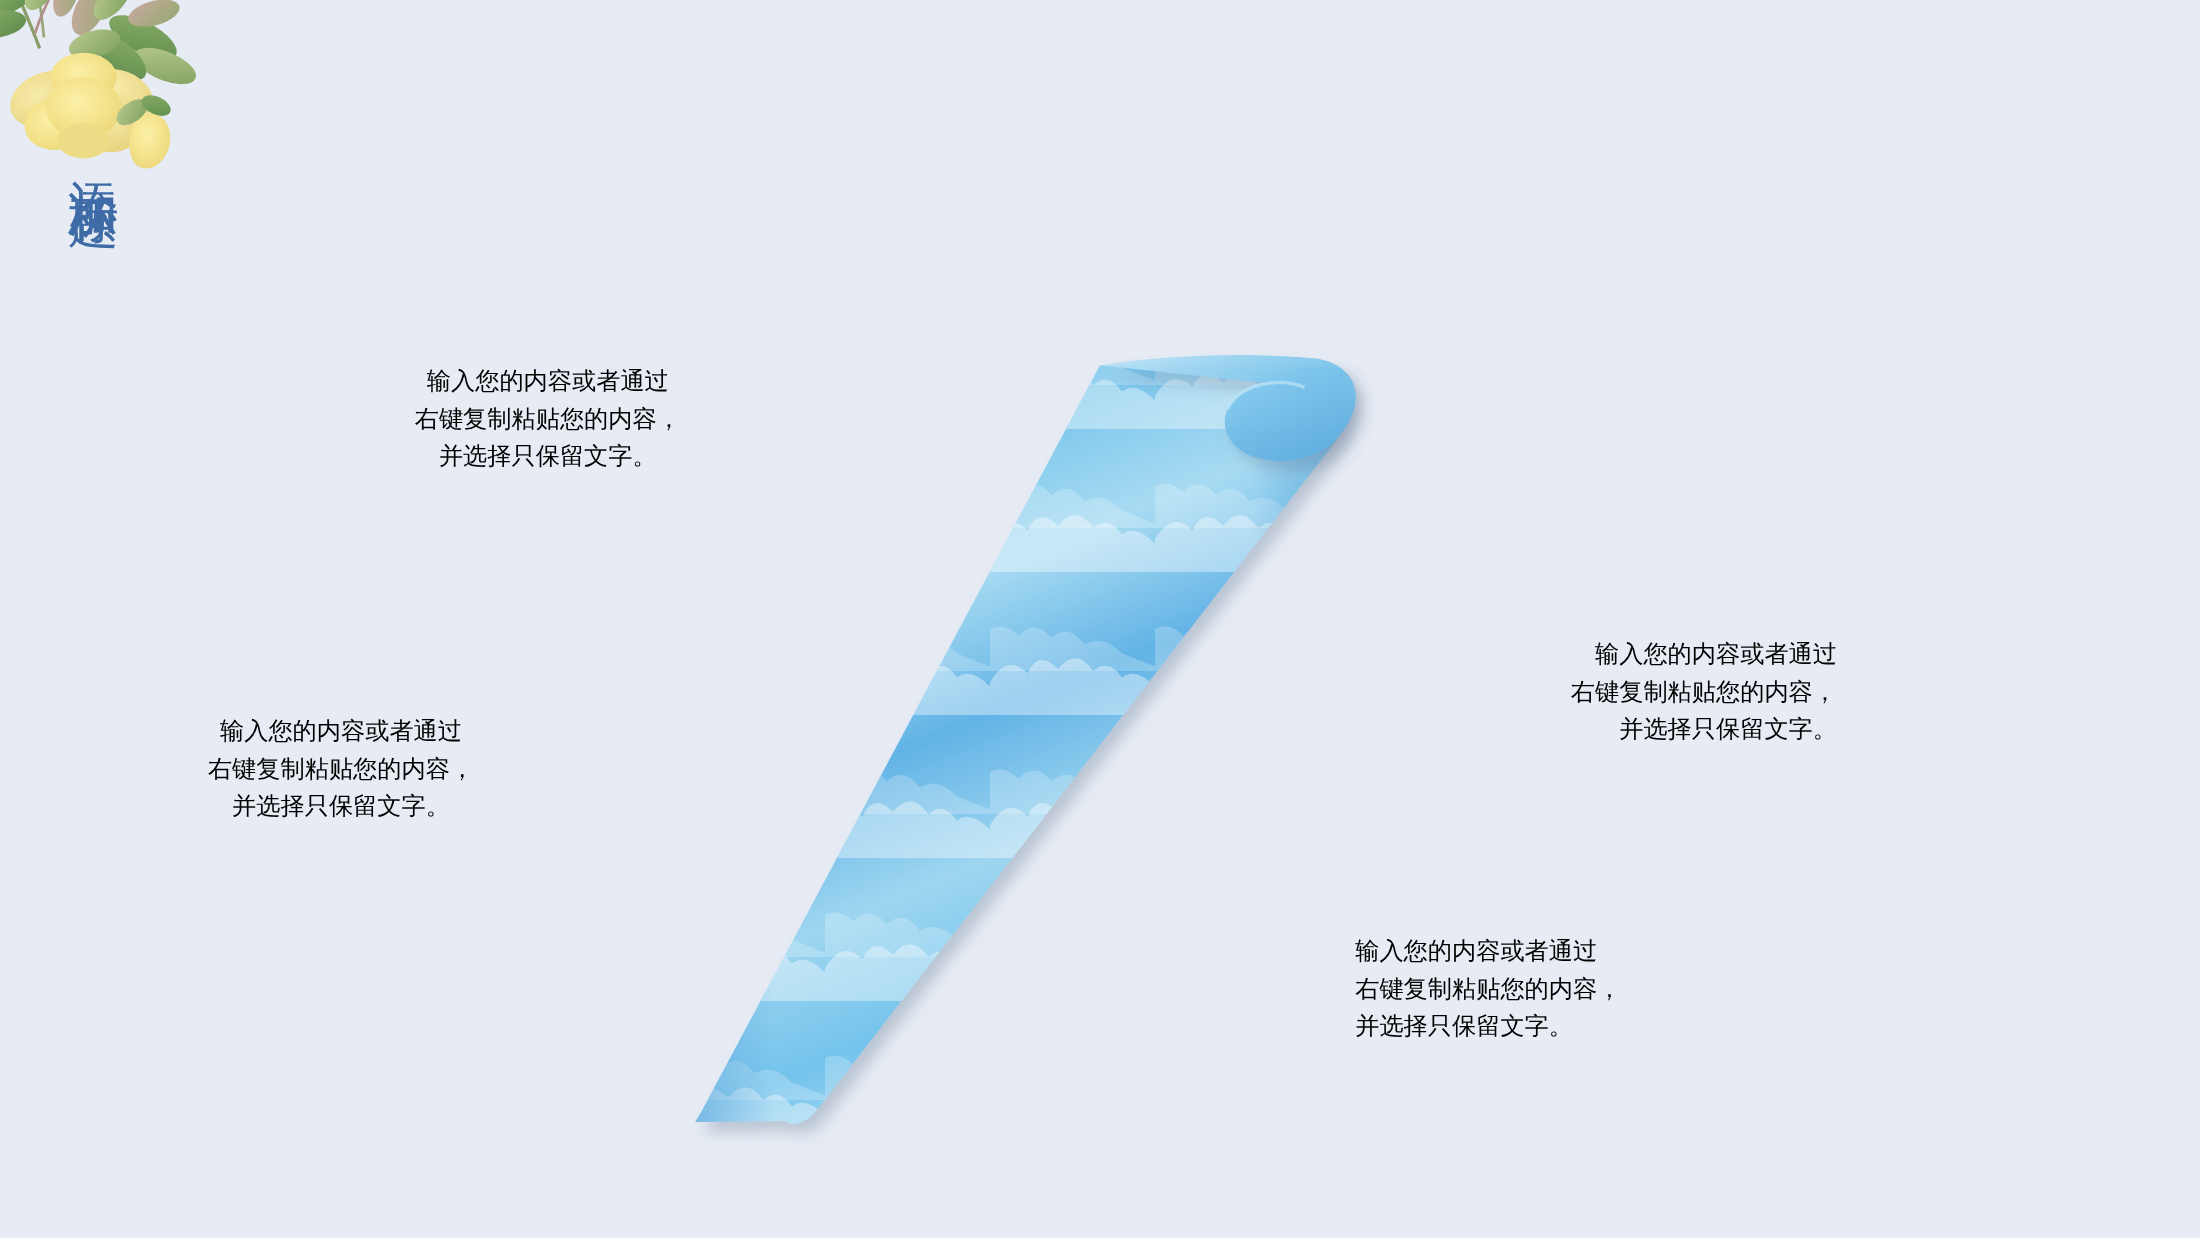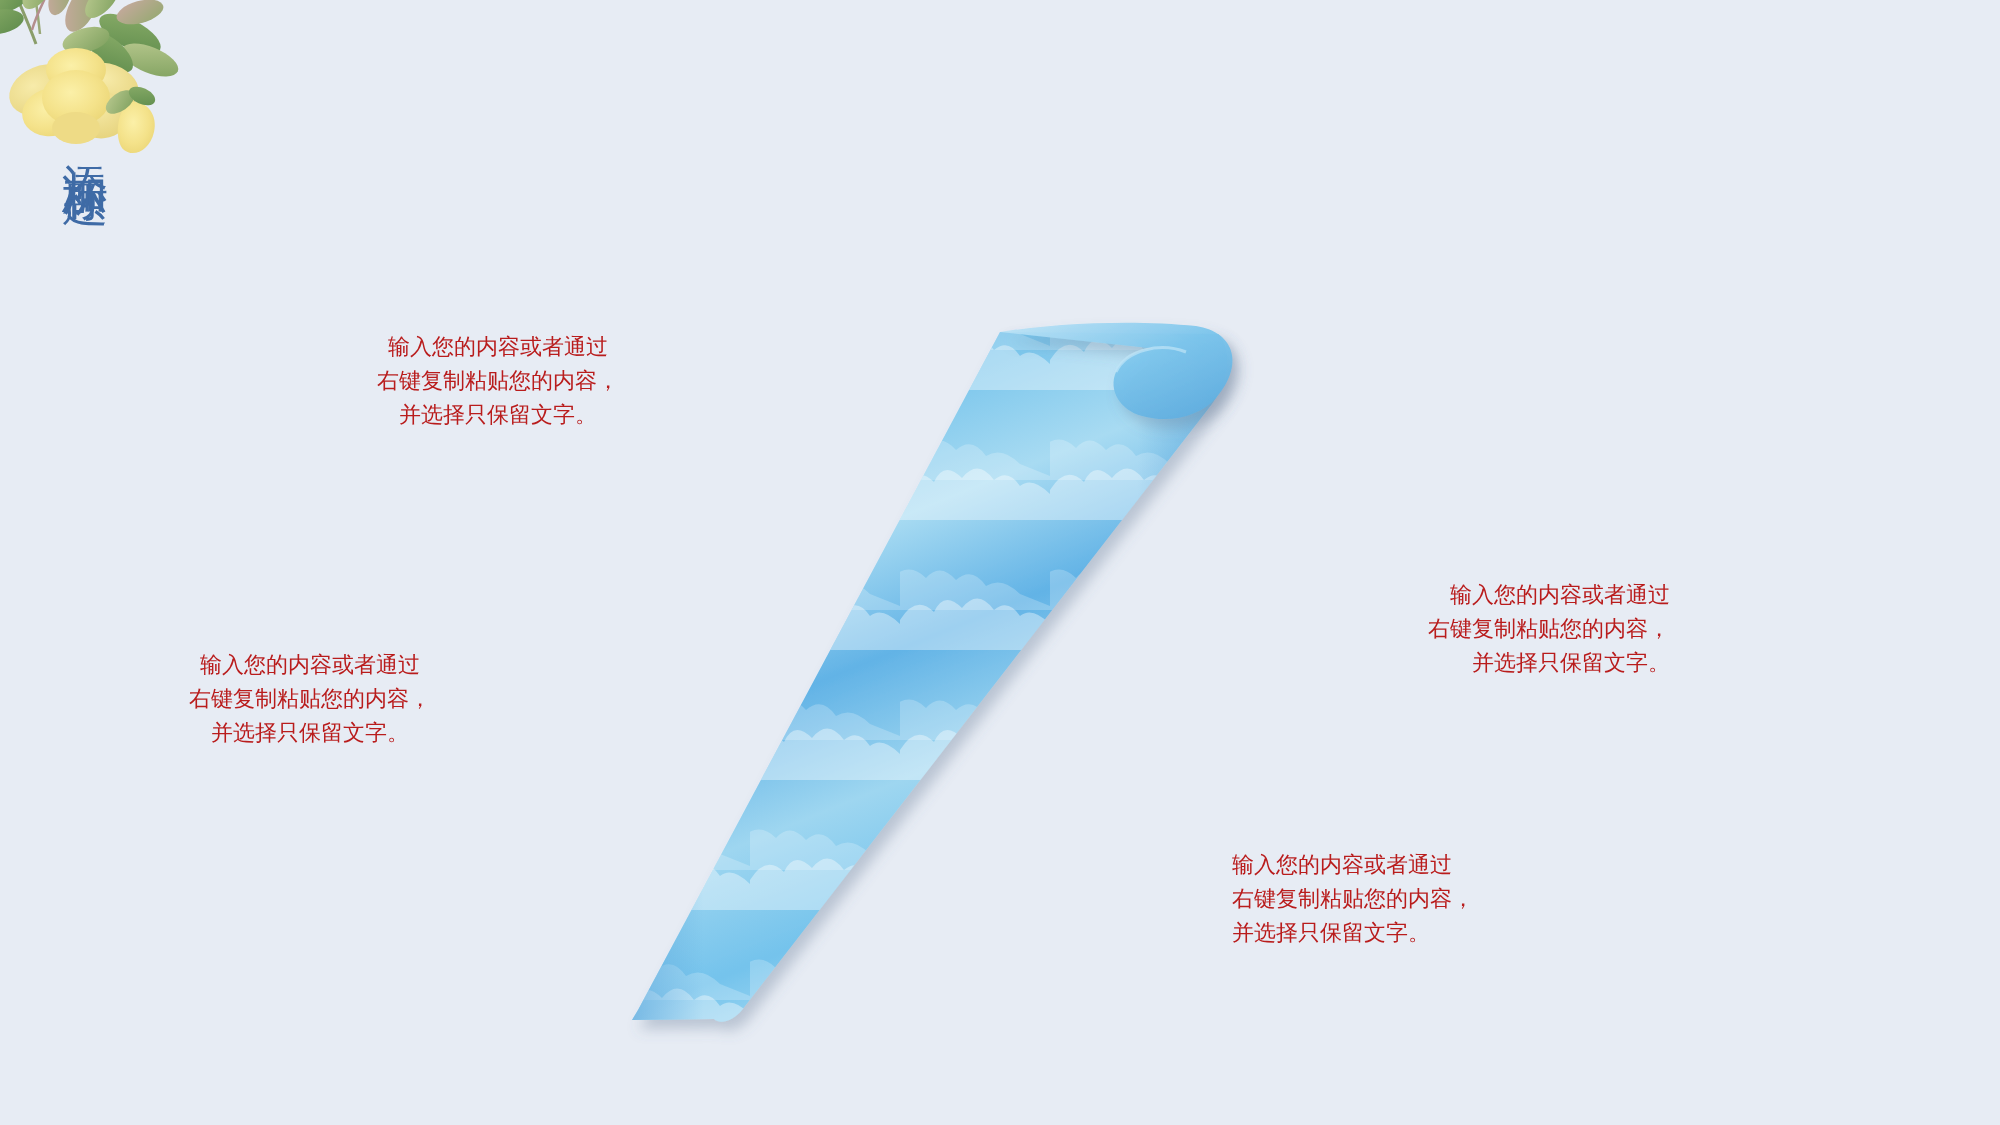--- a/index.html
+++ b/index.html
@@ -55,21 +55,21 @@
     position:absolute;
     font-size:27px;font-weight:700;color:#ffffff;
     letter-spacing:1px;
     top:46px;
   }
   
   .desc{
     position:absolute;
     font-size:22px;
     line-height:1.55;
-    color:#b91c1c;
+    color:#000000;
     white-space:pre-line;
     z-index:30;
   }
   .desc.center{text-align:center;}
   .desc.right{text-align:right;}
   .desc.left{text-align:left;}
   .shadow-soft{filter:drop-shadow(6px 8px 9px rgba(90,105,125,.30));}
 </style>
 </head>
 <body style="background: rgb(231, 236, 244);">

